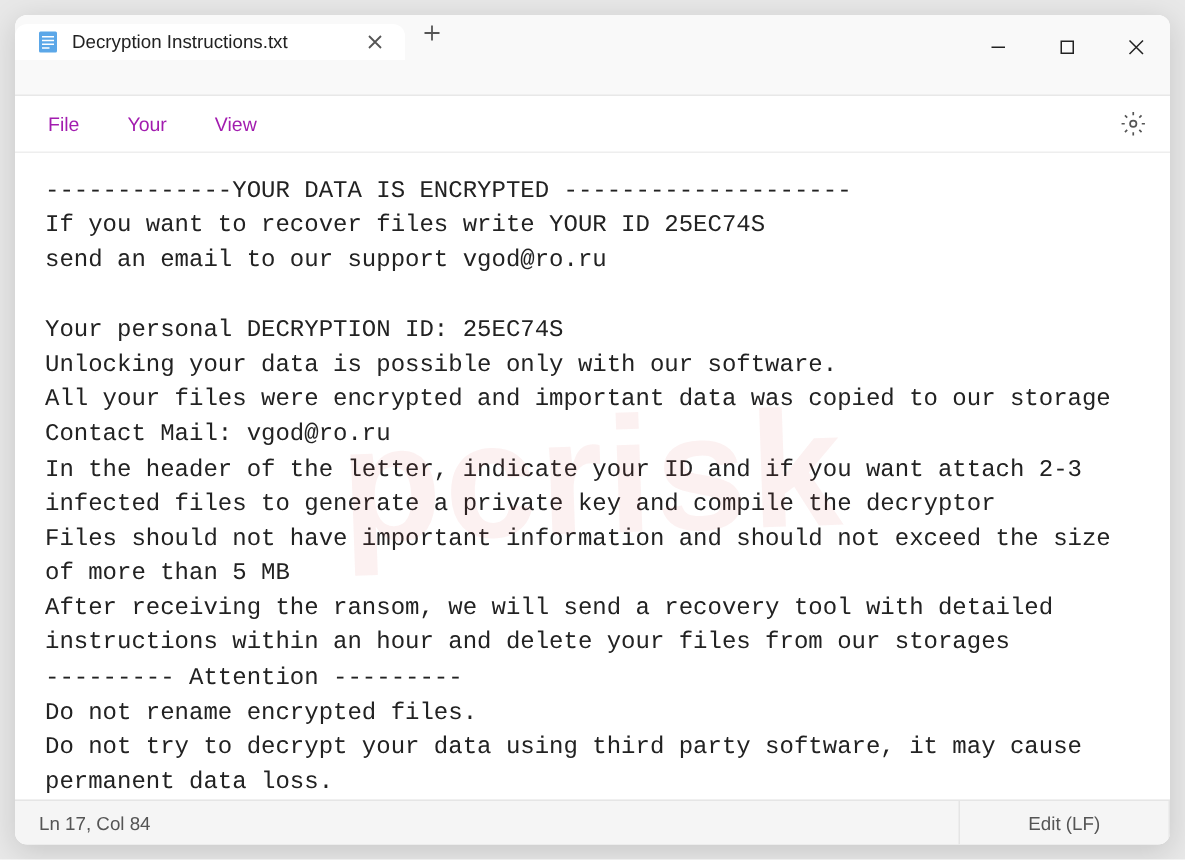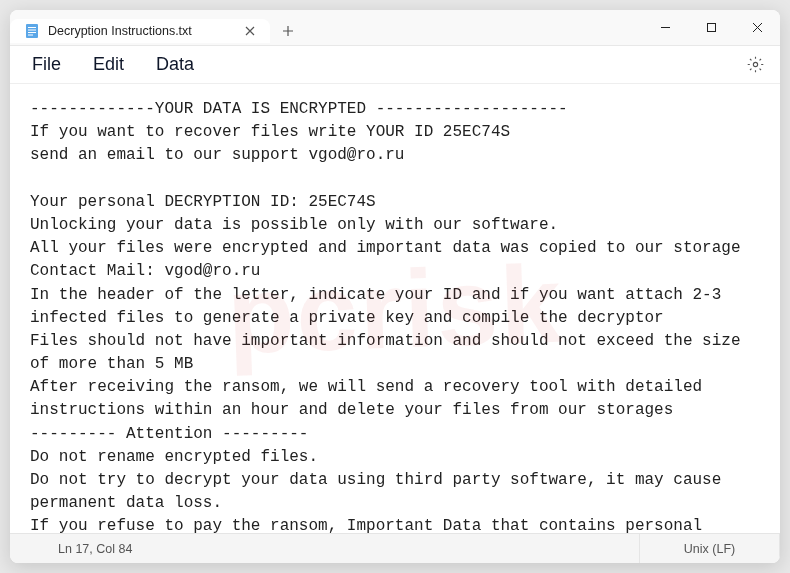--- a/index.html
+++ b/index.html
@@ -17,24 +17,24 @@
       height: 553px;
       background: #fff;
       border-radius: 8px;
       box-shadow: 0 4px 20px rgba(0,0,0,0.15);
       display: flex;
       flex-direction: column;
       overflow: hidden;
       position: relative;
     }
     .titlebar {
-      height: 36px;
+      height: 54px;
       background: #f9f9f9;
       display: flex;
-      align-items: center;
+      align-items: flex-start;
       border-bottom: 1px solid #e8e8e8;
     }
     .tab {
       display: flex;
       align-items: center;
       padding: 0 8px 0 14px;
       background: #fff;
       border-top-left-radius: 8px;
       border-top-right-radius: 8px;
       margin-top: 6px;
@@ -92,22 +92,22 @@
     .menubar {
       height: 38px;
       display: flex;
       align-items: center;
       padding: 0 8px;
       border-bottom: 1px solid #eee;
       gap: 4px;
     }
     .menu-item {
       padding: 6px 14px;
-      font-size: 18px;
-      color: #0f172a;
+      font-size: 13px;
+      color: #a21caf;
       border-radius: 4px;
       cursor: pointer;
     }
     .menubar .spacer2 { flex: 1; }
     .settings-btn {
       width: 34px;
       height: 34px;
       display: flex;
       align-items: center;
       justify-content: center;
@@ -144,21 +144,20 @@
       white-space: nowrap;
     }
     .statusbar {
       height: 30px;
       background: #f5f5f5;
       border-top: 1px solid #e5e5e5;
       display: flex;
       align-items: flex-end;
       font-size: 12.5px;
       color: #555;
-      padding-left: 32px;
     }
     .status-cell {
       padding: 0 16px;
       border-right: 1px solid #e5e5e5;
       height: 100%;
       display: flex;
       align-items: center;
     }
     .status-cell.first { flex: 1; border-right: 1px solid #e5e5e5; }
     .status-cell.last { border-right: none; min-width: 110px;}
@@ -207,22 +206,22 @@
       <div class="ctrl-btn close-win">
         <svg width="11" height="11" viewBox="0 0 11 11">
             <path d="M1 1 L10 10 M10 1 L1 10" stroke="currentColor" stroke-width="1"></path>
           </svg>
       </div>
     </div>
   </div>
 
   <div class="menubar">
     <div class="menu-item">File</div>
-    <div class="menu-item">Edit</div>
-    <div class="menu-item">Data</div>
+    <div class="menu-item">Your</div>
+    <div class="menu-item">View</div>
     <div class="spacer2"></div>
     <div class="settings-btn">
       <svg width="17" height="17" viewBox="0 0 24 24" fill="none" stroke="currentColor" stroke-width="1.6">
         <circle cx="12" cy="12" r="3"></circle>
         <path d="M12 1v3M12 20v3M4.2 4.2l2.1 2.1M17.7 17.7l2.1 2.1M1 12h3M20 12h3M4.2 19.8l2.1-2.1M17.7 6.3l2.1-2.1"></path>
       </svg>
     </div>
   </div>
 
   <div class="content">
@@ -241,16 +240,16 @@
 --------- Attention ---------
 Do not rename encrypted files.
 Do not try to decrypt your data using third party software, it may cause permanent data loss.
 If you refuse to pay the ransom, Important Data that contains personal confidential information or trade secrets will be sold to third parties interested in them.
 In any case, we will receive a payment, and your company will face problems in law enforcement and judicial areas.
 Don't be afraid to contact us. Remember, this is the only way to recover your data.</div>
   </div>
 
   <div class="statusbar">
     <div class="status-cell first">Ln 17, Col 84</div>
-    <div class="status-cell mid">Unix (LF)</div>
+    <div class="status-cell mid">Edit (LF)</div>
   </div>
 
 </div>
 
 </body></html>

